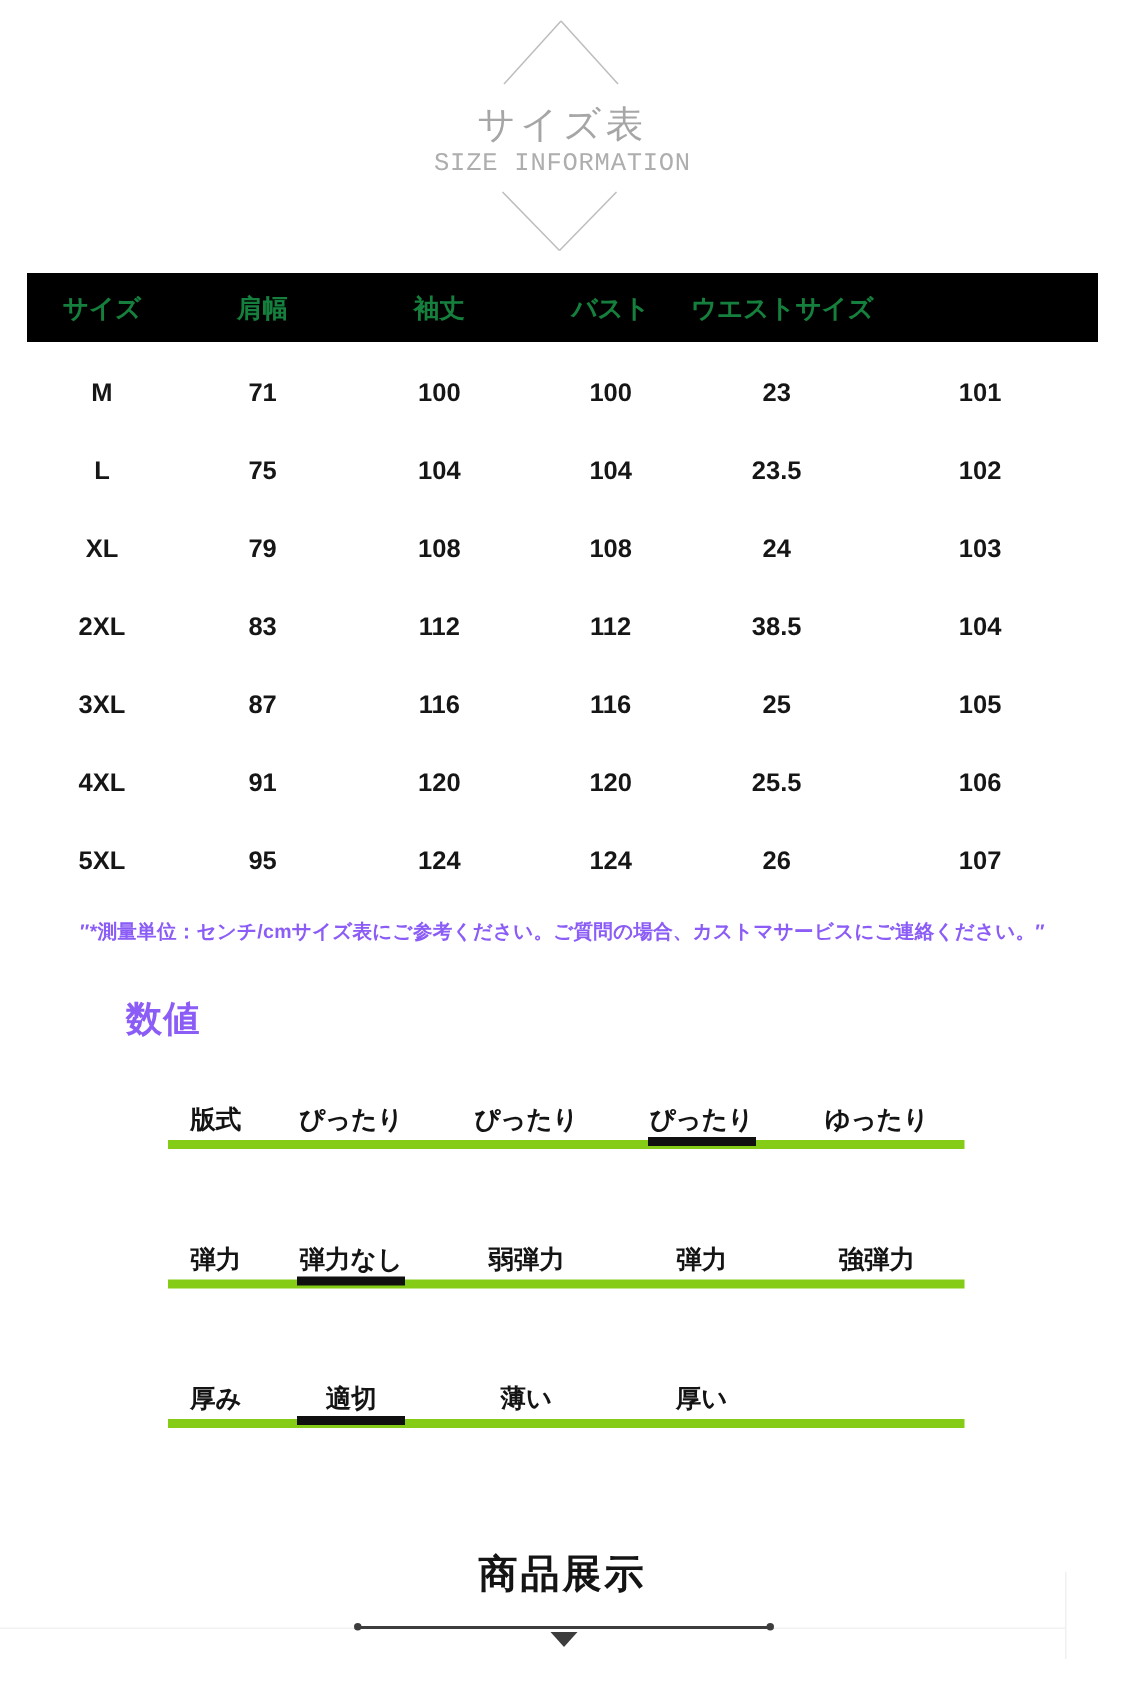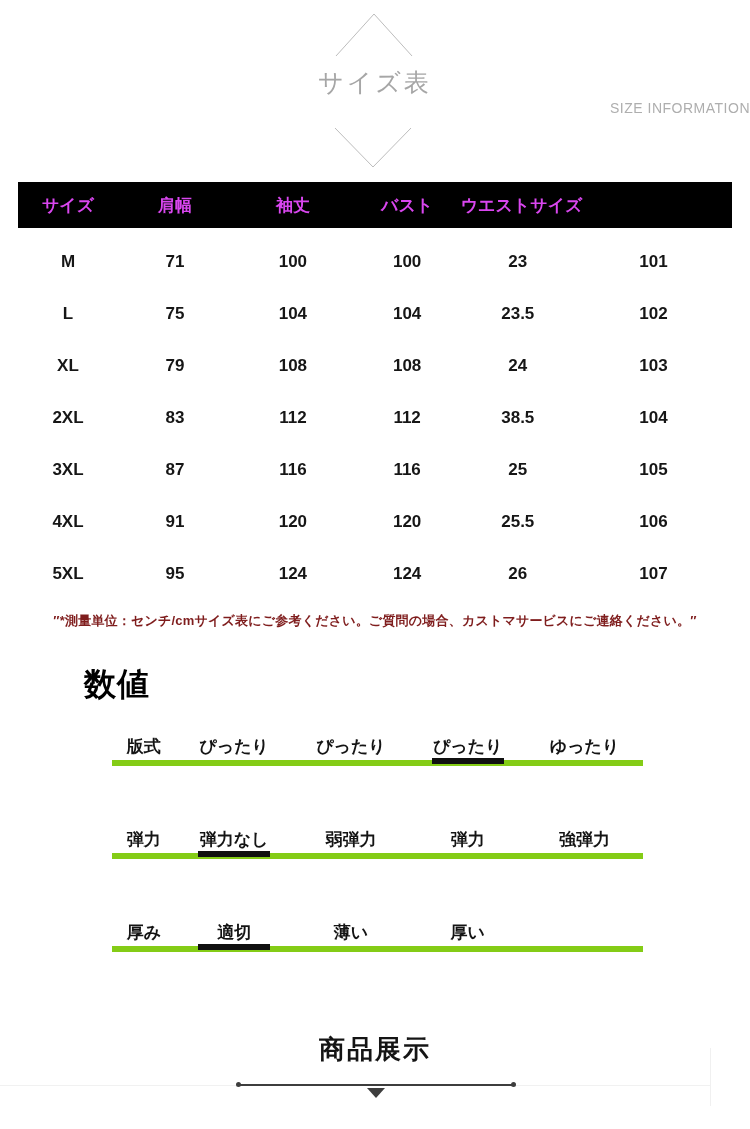--- a/index.html
+++ b/index.html
@@ -9,50 +9,50 @@
     background:#ffffff; overflow:hidden;
     font-family:"Liberation Sans", sans-serif; color:#141414;
   }
   
   .deco-svg { position:absolute; left:284px; top:4px; }
   .deco-title {
     position:absolute; top:66px; left:0; right:0; text-align:center;
     font-size:25px; letter-spacing:3px; color:#a6a6a6; font-weight:500;
   }
   .deco-sub {
-    position:absolute; top:100px; left:0; right:0; text-align:right;
-    font-size:14px; letter-spacing:0.5px; color:#aeaeae;
+    position:absolute; top:100px; left:0; right:0; text-align:center;
+    font-size:17px; letter-spacing:0.5px; color:#aeaeae;font-family:Liberation Mono, monospace;
   }
   
   .size-table { position:absolute; left:18px; top:182px; width:714px; }
   .thead {
     display:flex; height:46px; background:#000000; align-items:center;
-    color:#d946ef; font-size:17px; font-weight:bold;
+    color:#15803d; font-size:17px; font-weight:bold;
   }
   .th, .td { text-align:center; white-space:nowrap; }
   .th:nth-child(1), .td:nth-child(1) { width:14%; }
   .th:nth-child(2), .td:nth-child(2) { width:16%; }
   .th:nth-child(3), .td:nth-child(3) { width:17%; }
   .th:nth-child(4), .td:nth-child(4) { width:15%; }
   .th:nth-child(5), .td:nth-child(5) { width:16%; }
   .th:nth-child(6), .td:nth-child(6) { width:22%; }
   .tbody { padding-top:8px; }
   .tr {
     display:flex; height:52px; align-items:center;
     font-size:17px; font-weight:600; color:#161616;
   }
   
   .note {
     position:absolute; top:612px; left:0; right:0; text-align:center;
-    font-size:13px; font-weight:bold; color:#7f1d1d; letter-spacing:0.2px;
+    font-size:13px; font-weight:bold; color:#8b5cf6; letter-spacing:0.2px;
   }
   
   .specs-title {
     position:absolute; left:84px; top:663px;
-    font-size:32px; font-weight:bold; color:#000000; letter-spacing:1px;
+    font-size:24px; font-weight:bold; color:#8b5cf6; letter-spacing:1px;
   }
   .specs { position:absolute; left:112px; top:732px; width:531px; }
   .spec-row {
     display:flex; align-items:center; height:34px;
     border-bottom:6px solid #84cc16; margin-bottom:59px;
   }
   .spec-cell {
     position:relative; height:100%; width:22%;
     display:flex; align-items:center; justify-content:center;
     font-size:17px; font-weight:600; color:#141414; white-space:nowrap;

